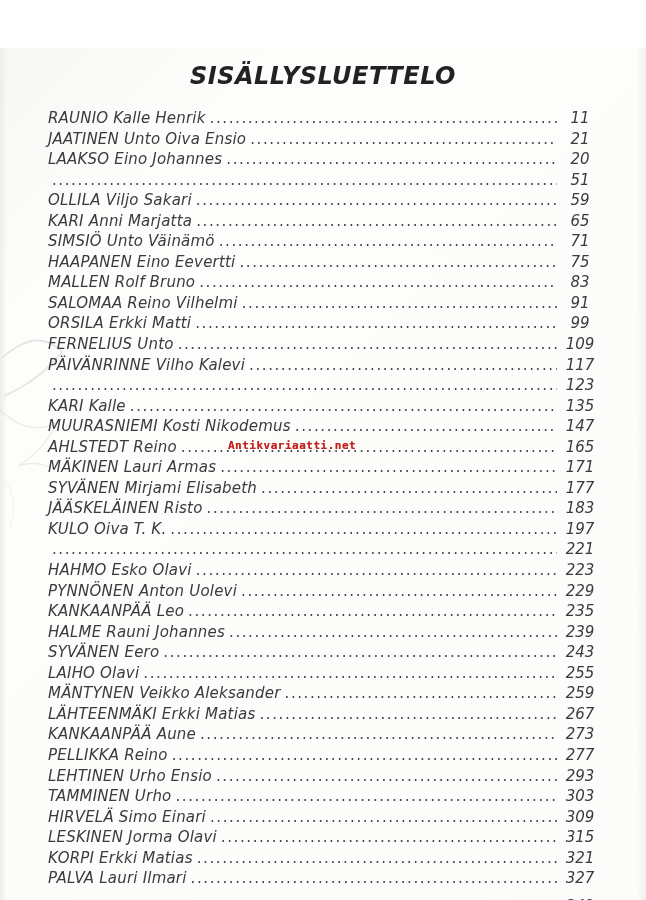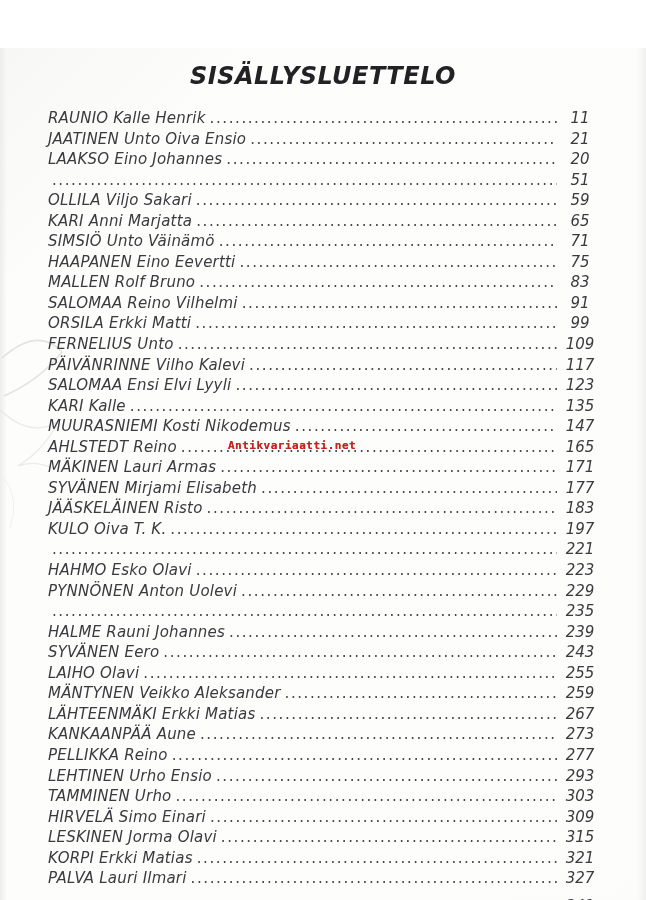--- a/index.html
+++ b/index.html
@@ -122,21 +122,20 @@
           <span class="toc-name">FERNELIUS Unto</span>
           <span class="toc-dots">......................................................................................................................................................</span>
           <span class="toc-page">109</span>
         </div>
         <div class="toc-row">
           <span class="toc-name">PÄIVÄNRINNE Vilho Kalevi</span>
           <span class="toc-dots">......................................................................................................................................................</span>
           <span class="toc-page">117</span>
         </div>
         <div class="toc-row">
-          <span class="toc-name">SALOMAA Ensi Elvi Lyyli</span>
           <span class="toc-dots">......................................................................................................................................................</span>
           <span class="toc-page">123</span>
         </div>
         <div class="toc-row">
           <span class="toc-name">KARI Kalle</span>
           <span class="toc-dots">......................................................................................................................................................</span>
           <span class="toc-page">135</span>
         </div>
         <div class="toc-row">
           <span class="toc-name">MUURASNIEMI Kosti Nikodemus</span>
@@ -176,20 +175,21 @@
           <span class="toc-name">HAHMO Esko Olavi</span>
           <span class="toc-dots">......................................................................................................................................................</span>
           <span class="toc-page">223</span>
         </div>
         <div class="toc-row">
           <span class="toc-name">PYNNÖNEN Anton Uolevi</span>
           <span class="toc-dots">......................................................................................................................................................</span>
           <span class="toc-page">229</span>
         </div>
         <div class="toc-row">
+          <span class="toc-name">KANKAANPÄÄ Leo</span>
           <span class="toc-dots">......................................................................................................................................................</span>
           <span class="toc-page">235</span>
         </div>
         <div class="toc-row">
           <span class="toc-name">HALME Rauni Johannes</span>
           <span class="toc-dots">......................................................................................................................................................</span>
           <span class="toc-page">239</span>
         </div>
         <div class="toc-row">
           <span class="toc-name">SYVÄNEN Eero</span>

